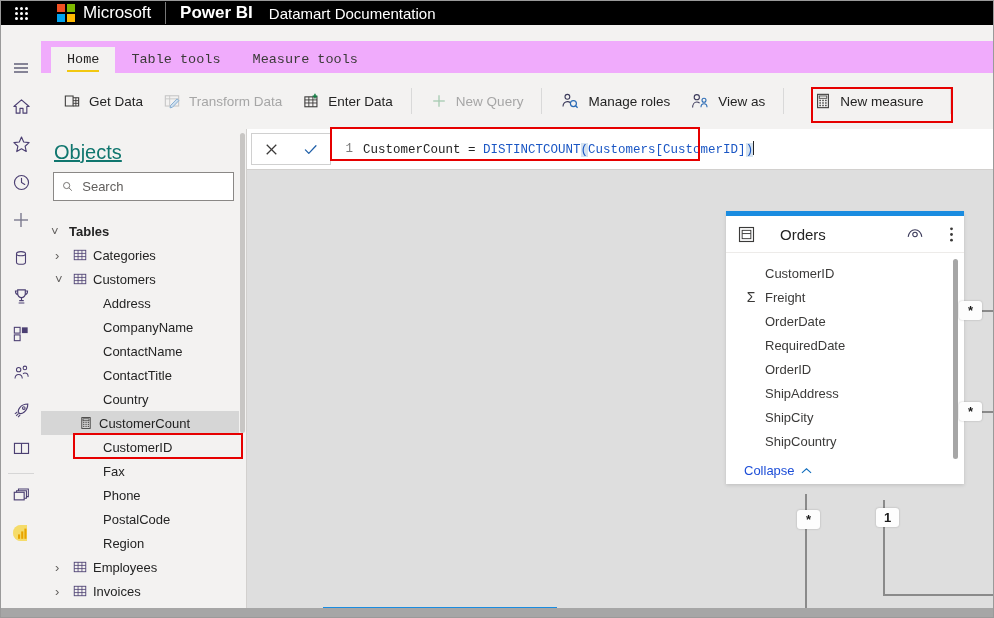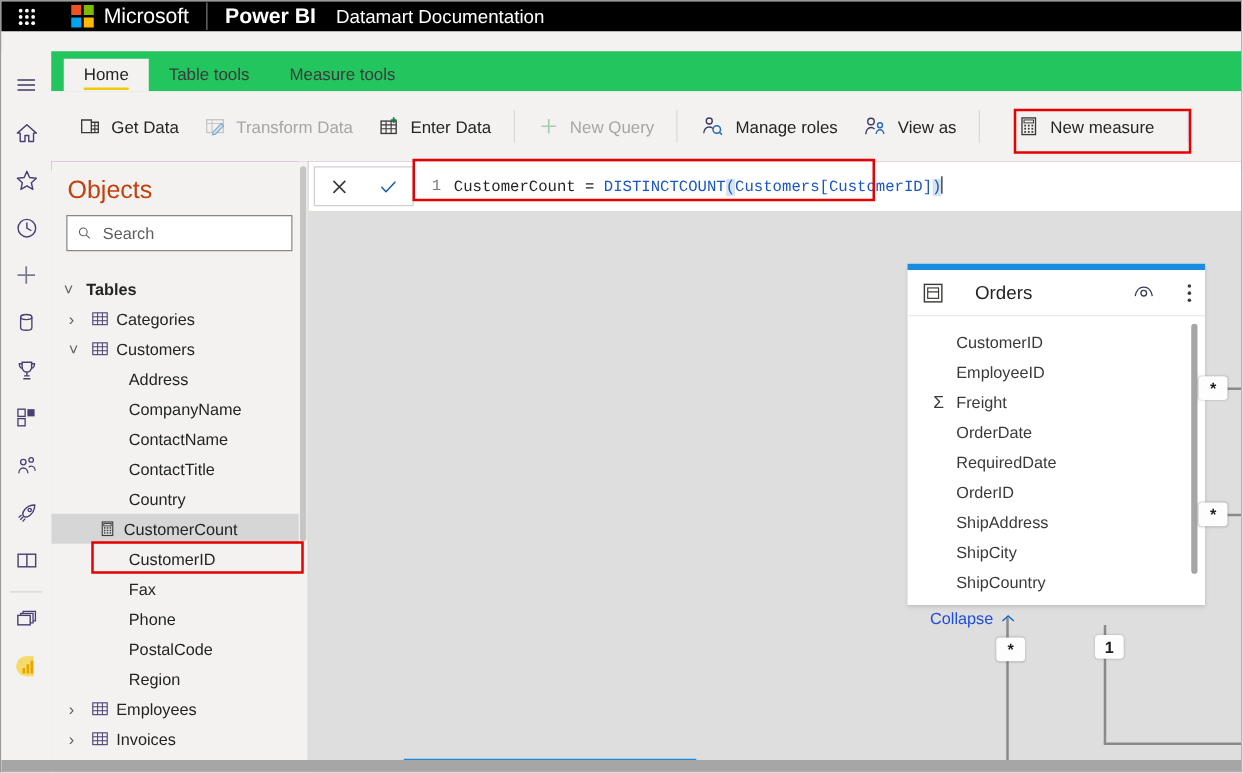--- a/index.html
+++ b/index.html
@@ -78,21 +78,22 @@
 
   
   .ribbon {
     position: absolute; left: 40px; top: 40px; right: 0; height: 88px;
     background: #f3f2f1;
   }
   .tabs {
     position: absolute; left: 0; top: 0; height: 32px; right: 0;
     display: flex; align-items: flex-end;
     padding-left: 10px;
-    background: #22c55e;
+    background: #f0abfc;
+    font-family: Liberation Mono, monospace;
   }
   .tab {
     position: relative;
     padding: 5px 16px 6px;
     font-size: 13.5px;
     color: #3b3a39;
     cursor: pointer;
     background: transparent;
   }
   .tab.active { color: #252423; font-weight: normal; background: #f3f2f1; }
@@ -125,22 +126,23 @@
   }
 
   
   .objects {
     position: absolute; left: 40px; top: 128px; bottom: 0; width: 205px;
     background: #f3f2f1;
     border-right: 1px solid #d2d0ce;
     overflow: hidden;
   }
   .objects-title {
-    font-size: 20px; color: #c2410c; padding: 12px 0 8px 13px;
+    font-size: 20px; color: #0f766e; padding: 12px 0 8px 13px;
     font-weight: normal;
+    text-decoration: underline;
   }
   .search-wrap {
     margin: 0 12px 0 12px;
     height: 27px;
     border: 1px solid #8a8886;
     background: #ffffff;
     display: flex; align-items: center;
     padding: 0 8px;
     gap: 7px;
   }
@@ -691,24 +693,20 @@
             <circle cx="2.5" cy="9" r="1.5" fill="#3b3a39"></circle>
             <circle cx="2.5" cy="15" r="1.5" fill="#3b3a39"></circle>
           </svg>
         </span>
       </div>
 
       <div class="card-fields">
         <div class="field-row">
           <span class="field-spacer"></span>
           <span>CustomerID</span>
-        </div>
-        <div class="field-row">
-          <span class="field-spacer"></span>
-          <span>EmployeeID</span>
         </div>
         <div class="field-row">
           <span class="field-sigma">Σ</span>
           <span>Freight</span>
         </div>
         <div class="field-row">
           <span class="field-spacer"></span>
           <span>OrderDate</span>
         </div>
         <div class="field-row">

